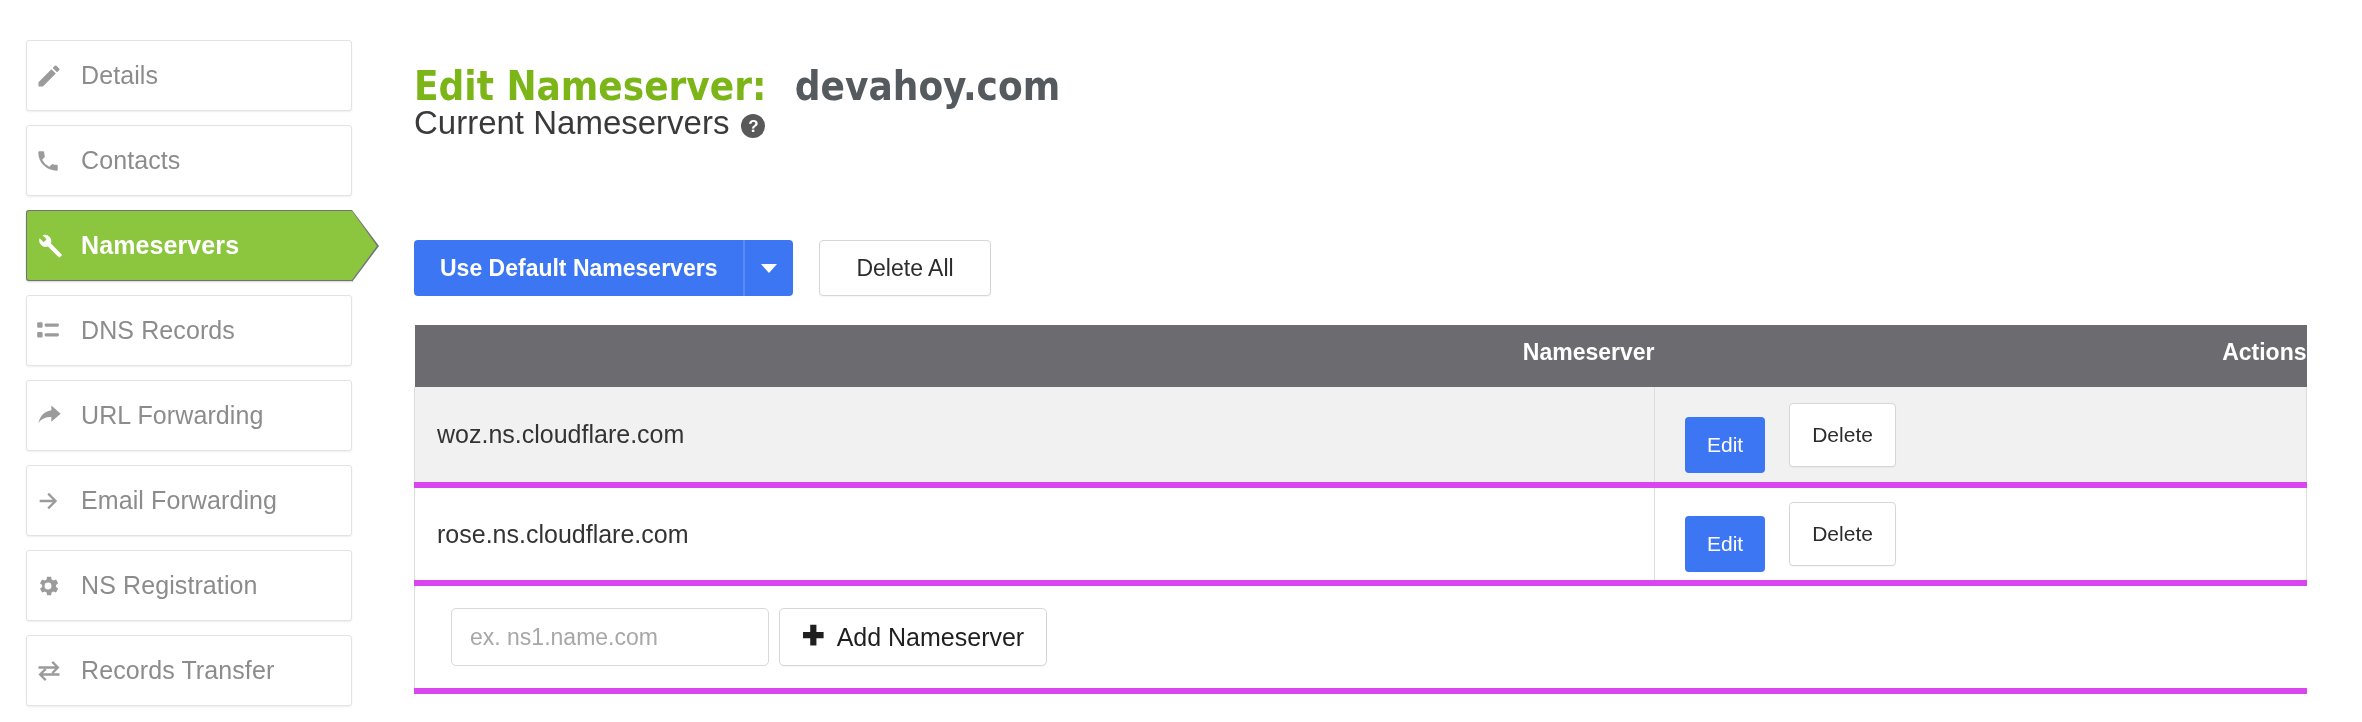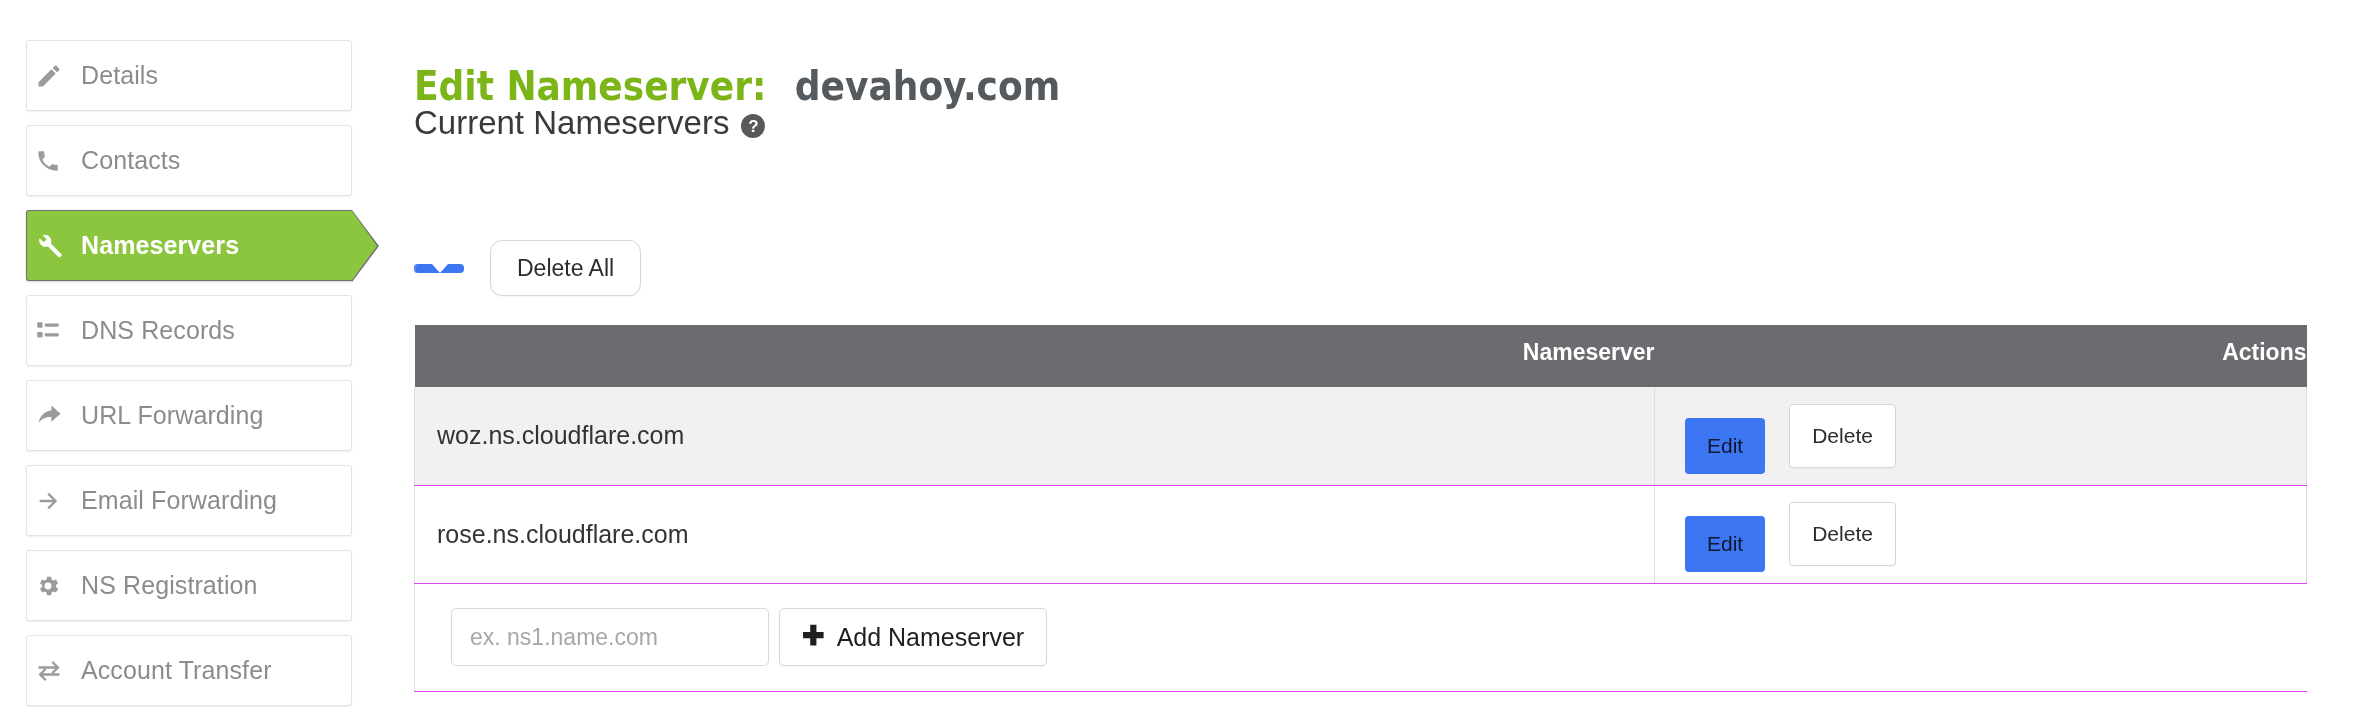--- a/index.html
+++ b/index.html
@@ -182,26 +182,26 @@
   .caret-down {
     width: 0; height: 0;
     border-left: 8px solid transparent;
     border-right: 8px solid transparent;
     border-top: 9px solid #ffffff;
   }
   .btn-outline {
     margin-left: 26px;
     height: 56px;
     box-sizing: border-box;
-    padding: 0 26px;
+    padding: 0 36px;
     display: flex;
     align-items: center;
     background: #ffffff;
     border: 1px solid #d6d6d6;
-    border-radius: 12px;
+    border-radius: 4px;
     color: #2c2c2c;
     font-size: 23px;
     cursor: pointer;
     box-shadow: 0 1px 1px rgba(0,0,0,0.04);
     white-space: nowrap;
   }
 
   
   .ns-table {
     position: absolute;
@@ -222,40 +222,40 @@
     box-sizing: border-box;
   }
   .ns-table th.col-ns { width: 1240px; }
   .ns-table th.col-actions { width: 652px; padding-left: 30px; }
 
   .ns-table tbody td {
     height: 98px;
     font-size: 25px;
     color: #333333;
     padding: 0 0 0 22px;
-    border-bottom: 1px solid #d946ef;
+    border-bottom: 6px solid #d946ef;
     border-left: 1px solid #dddddd;
     box-sizing: border-box;
     vertical-align: middle;
   }
   .ns-table tbody td.actions-cell {
     padding-left: 30px;
     border-right: 1px solid #dddddd;
   }
   .ns-table tbody tr.odd td { background: #f1f1f1; }
   .ns-table tbody tr.even td { background: #ffffff; }
   .ns-table tbody tr.add-row td {
     height: 108px;
     background: #ffffff;
   }
 
   .row-actions { display: flex; align-items: center; }
   .btn-edit {
     background: #3d76f2;
-    color: #0f172a;
+    color: #ffffff;
     font-size: 21px;
     border: none;
     border-radius: 4px;
     height: 56px;
     padding: 0 22px;
     cursor: pointer;
     font-family: inherit;
     margin-top: 20px;
   }
   .btn-delete {
@@ -386,39 +386,40 @@
       <span class="nav-label">NS Registration</span>
     </div>
 
     <div class="nav-item">
       <span class="nav-icon">
         <svg width="28" height="28" viewBox="0 0 24 24" fill="currentColor">
             <path d="M3 8h14.2l-3.1-3.1L15.5 3.5 21 9l-5.5 5.5-1.4-1.4L17.2 10H3V8z"></path>
             <path d="M21 16H6.8l3.1 3.1-1.4 1.4L3 15l5.5-5.5 1.4 1.4L6.8 14H21v2z"></path>
           </svg>
       </span>
-      <span class="nav-label">Account Transfer</span>
+      <span class="nav-label">Records Transfer</span>
     </div>
 
   </nav>
 
   <main class="main">
 
     <h1 class="page-title">
       <span class="t-green">Edit Nameserver:</span>
       <span class="t-dark">devahoy.com</span>
     </h1>
 
     <div class="section-head">
       <span>Current Nameservers</span>
       <span class="help-icon">?</span>
     </div>
 
     <div class="btn-bar">
       <div class="btn-split">
+        <span class="btn-main">Use Default Nameservers</span>
         <span class="btn-caret">
           <span class="caret-down"></span>
         </span>
       </div>
       <button class="btn-outline">Delete All</button>
     </div>
 
     <table class="ns-table">
       <thead>
         <tr>

